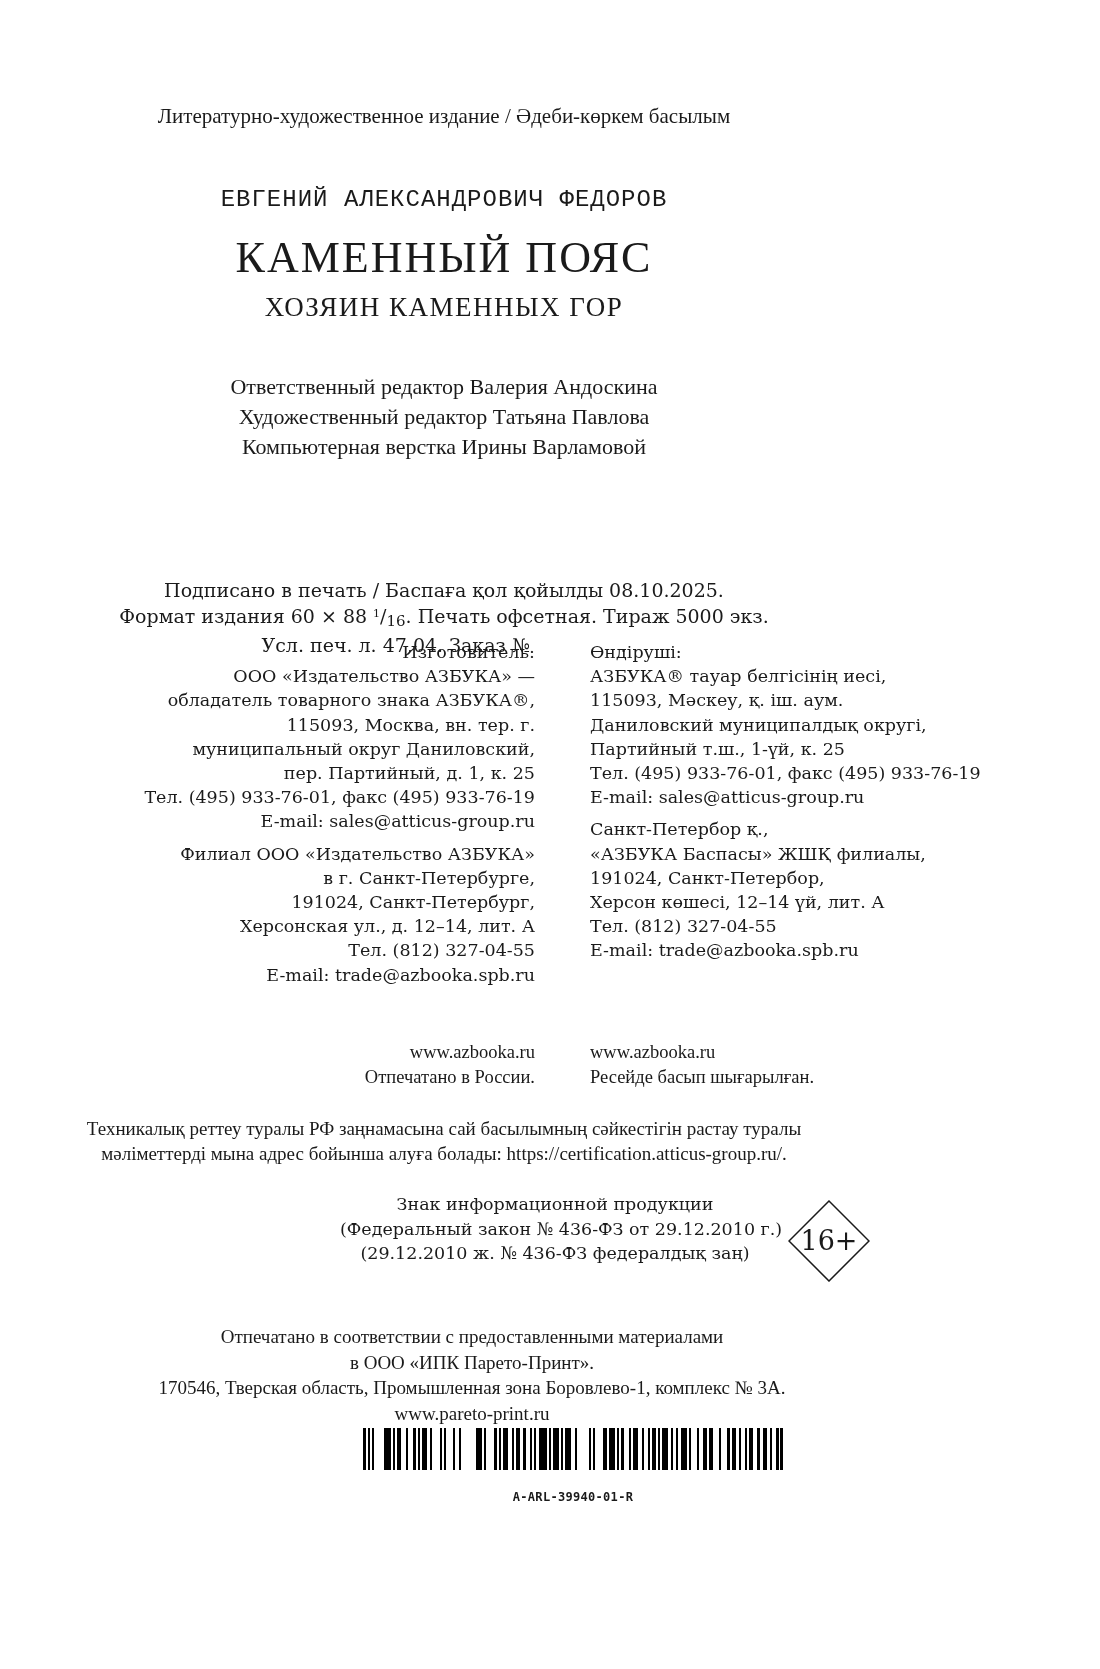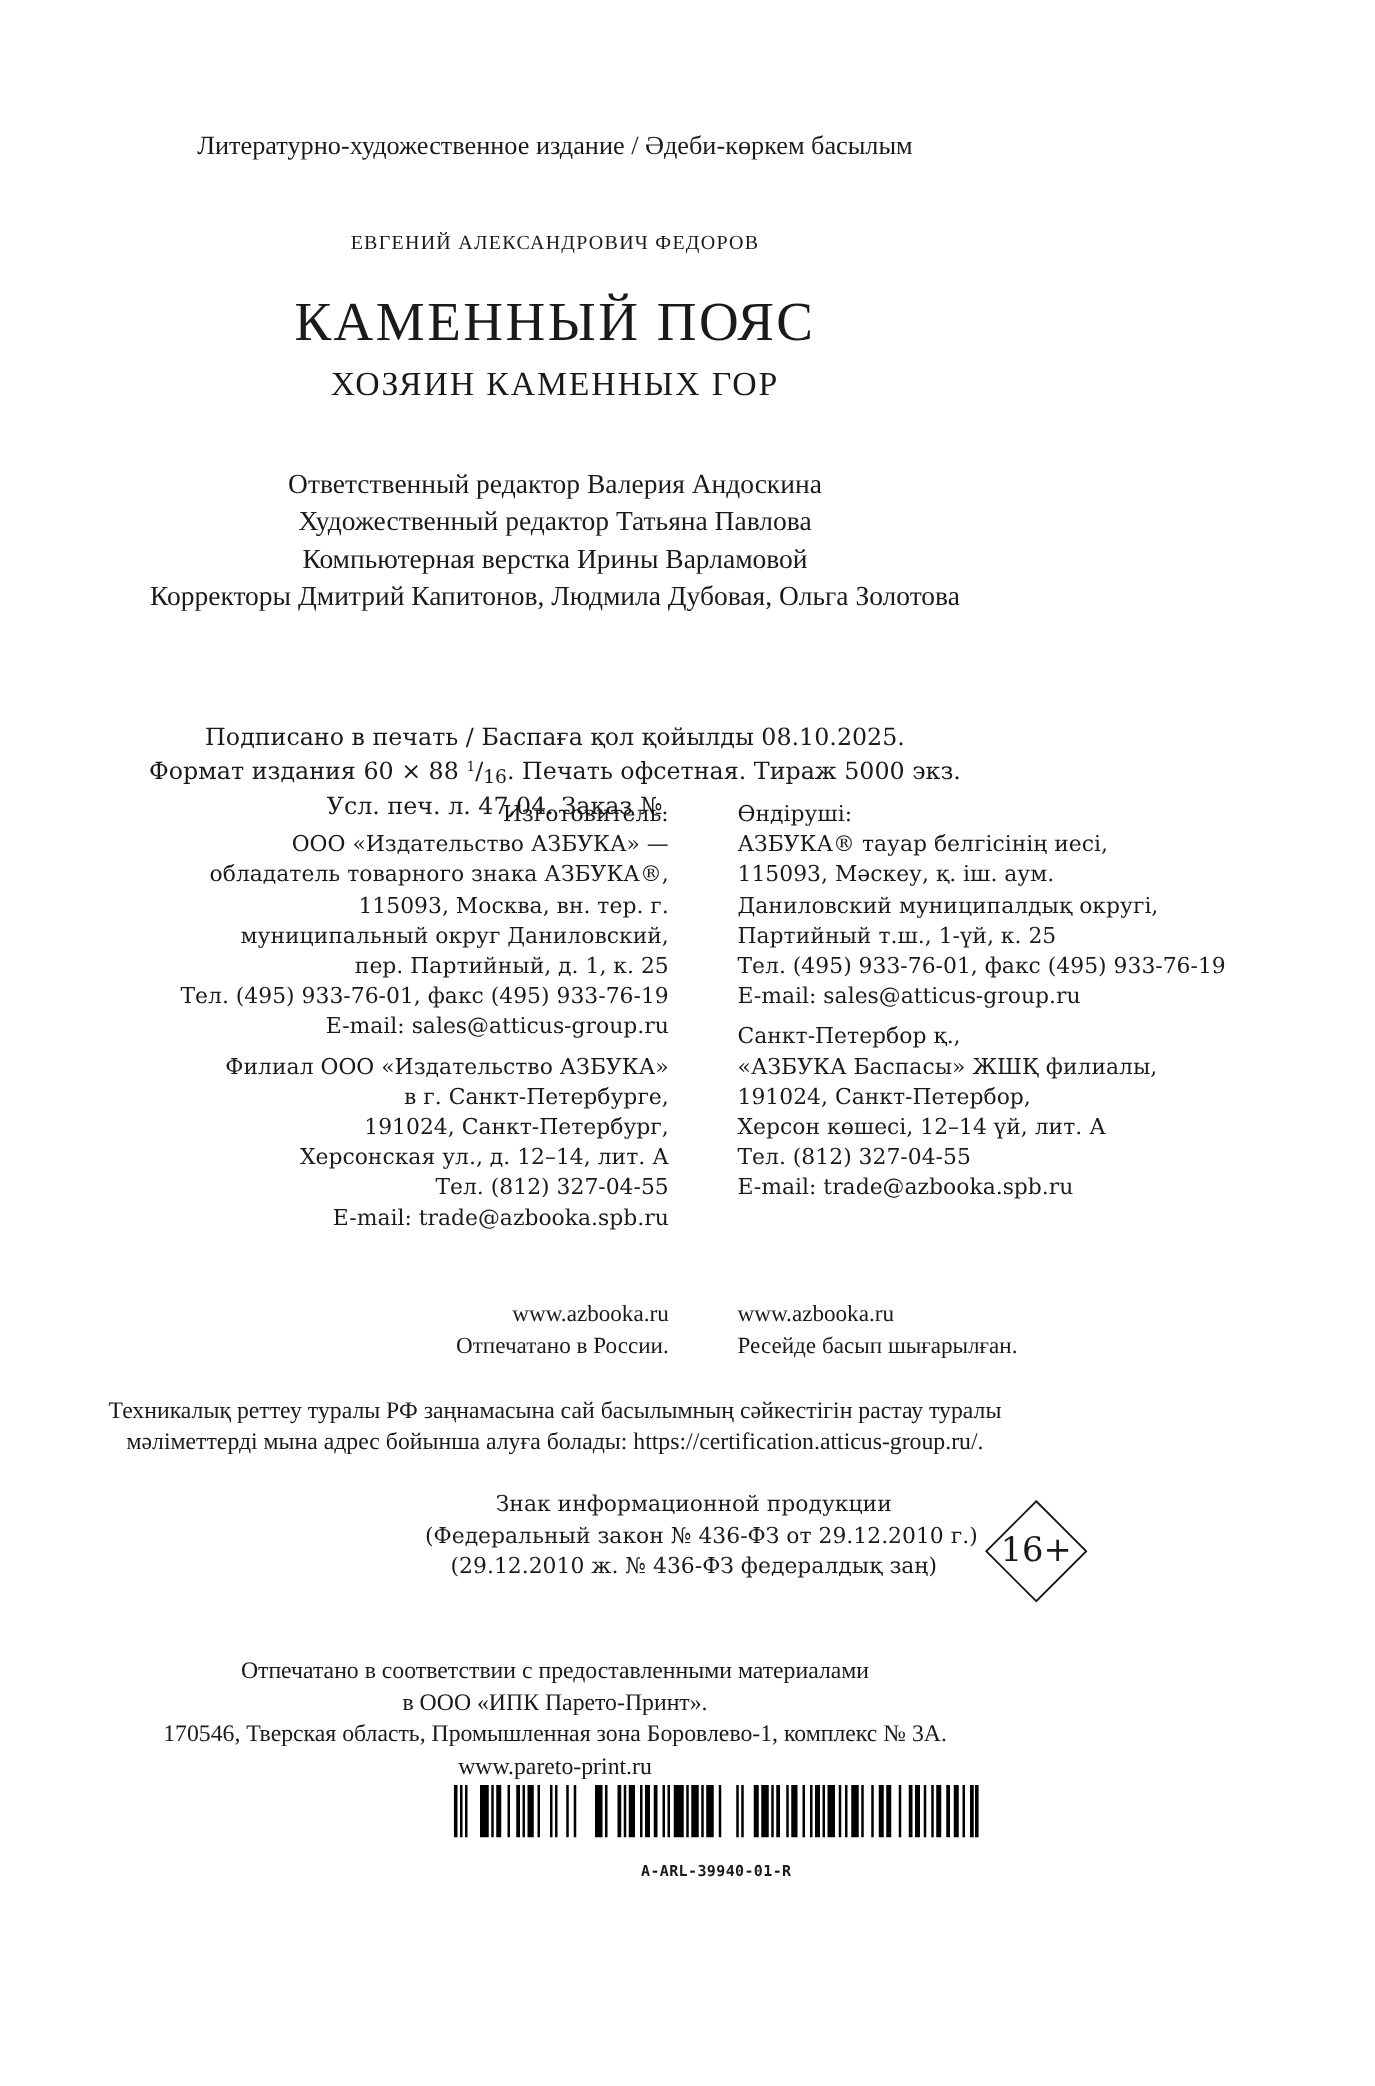--- a/index.html
+++ b/index.html
@@ -3,21 +3,21 @@
 <meta charset="utf-8">
 <style>
   html, body { margin:0; padding:0; background:#ffffff; }
   body { width:1100px; height:1669px; position:relative; overflow:hidden; color:#1a1a1a; }
   .serif-cond { font-family:"Liberation Serif", "DejaVu Serif", serif; }
   .serif-wide { font-family:"DejaVu Serif", "Liberation Serif", serif; }
   .abs { position:absolute; left:0; width:888px; text-align:center; }
   .line { white-space:nowrap; }
 
   #series { top:104px; font-size:21px; }
-  #author { top:186px; font-size:16px; letter-spacing:1px; }
+  #author { top:186px; font-size:24px; letter-spacing:1px;font-family:Liberation Mono, monospace; }
   #title { top:232px; font-size:44px; letter-spacing:2px; line-height:52px; }
   #subtitle { top:292px; font-size:27px; letter-spacing:1.5px; }
 
   #credits { top:372px; font-size:22px; line-height:30px; }
 
   #print-info { top:578px; font-size:19px; line-height:24px; }
   .frac sup { font-size:11px; vertical-align:6px; }
   .frac sub { font-size:15px; vertical-align:-3px; }
 
   #imprint { position:absolute; top:640px; left:0; width:1100px; font-size:17.5px; line-height:24.2px; }
@@ -26,40 +26,39 @@
   .gap { height:8px; }
 
   #web-block { position:absolute; top:1040px; left:0; width:1100px; font-size:18.5px; line-height:25px; }
 
   #cert { top:1116px; font-size:19px; line-height:25px; }
 
   #info-sign { position:absolute; top:1192px; left:340px; width:520px; }
   #info-text { position:absolute; left:0; width:430px; text-align:center; font-size:17.5px; line-height:24.5px; top:0; }
   #age-badge { position:absolute; left:448px; top:8px; width:82px; height:82px; }
 
-  #printer { top:1324px; font-size:19px; line-height:25.5px; }
+  #printer { top:1324px; font-size:19px; line-height:25.5px;padding-left:28px; }
 
   #barcode-wrap { position:absolute; top:1428px; left:363px; width:420px; }
   #barcode { width:420px; height:42px; display:block; }
   #barcode-code { font-family:"DejaVu Sans Mono", "Liberation Mono", monospace; font-weight:bold; font-size:12px; text-align:center; margin-top:20px; letter-spacing:0.3px; }
 </style>
 </head>
 <body>
 
 <div class="abs serif-cond line" id="series">Литературно-художественное издание / Әдеби-көркем басылым</div>
 
 <div class="abs serif-cond line" id="author">ЕВГЕНИЙ АЛЕКСАНДРОВИЧ ФЕДОРОВ</div>
 <div class="abs serif-cond line" id="title">КАМЕННЫЙ ПОЯС</div>
 <div class="abs serif-cond line" id="subtitle">ХОЗЯИН КАМЕННЫХ ГОР</div>
 
 <div class="abs serif-cond" id="credits">
   <div class="line">Ответственный редактор Валерия Андоскина</div>
   <div class="line">Художественный редактор Татьяна Павлова</div>
   <div class="line">Компьютерная верстка Ирины Варламовой</div>
-  <div class="line">Корректоры Дмитрий Капитонов, Людмила Дубовая, Ольга Золотова</div>
 </div>
 
 <div class="abs serif-wide" id="print-info">
   <div class="line">Подписано в печать / Баспаға қол қойылды 08.10.2025.</div>
   <div class="line"><span>Формат издания 60 × 88 </span><span class="frac"><sup>1</sup>/<sub>16</sub></span><span>. Печать офсетная. Тираж 5000 экз.</span></div>
   <div class="line" style="white-space:pre;">Усл. печ. л. 47,04. Заказ №               .</div>
 </div>
 
 <div id="imprint" class="serif-wide">
   <div class="col-left" style="top:0;">

